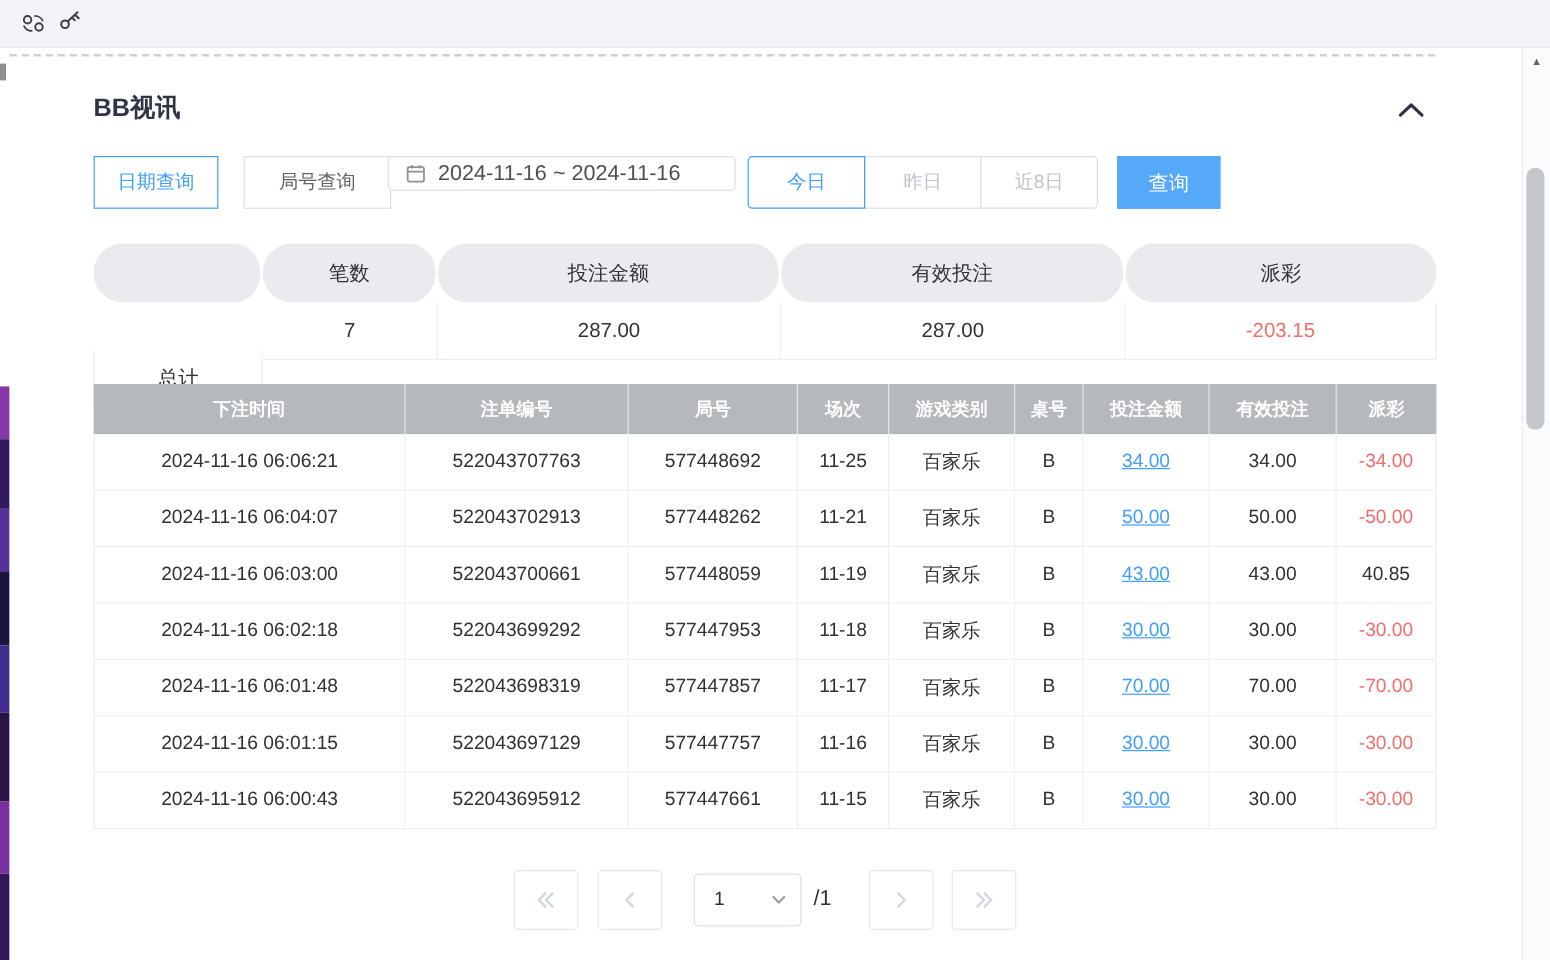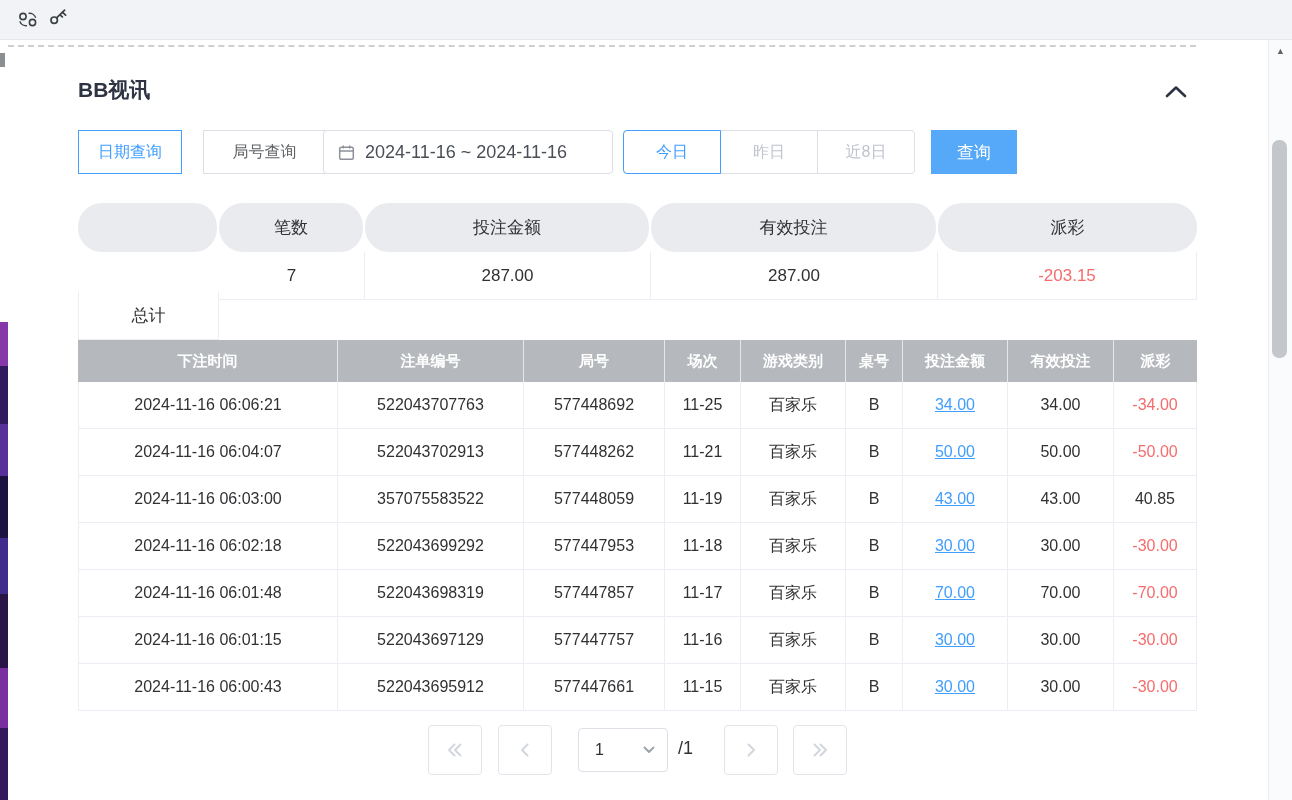--- a/index.html
+++ b/index.html
@@ -33,21 +33,21 @@
     display:flex; align-items:center; justify-content:center; cursor:pointer; background:none; border:none; }
 
   
   .btn { position:absolute; top:130px; height:44px; background:#fff; border:1px solid #dcdfe6;
     border-radius:0; font-size:16px; color:#606266; display:flex; align-items:center; justify-content:center;
     font-family:inherit; cursor:pointer; }
   .btn.active { border-color:#409eff; color:#409eff; }
   .btn-date-query { left:78px; width:104px; }
   .btn-round-query { left:203px; width:123px; }
 
-  .date-input { position:absolute; top:130px; left:323px; width:290px; height:44px;
+  .date-input { position:absolute; top:130px; left:323px; width:290px; height:29px;
     border:1px solid #dcdfe6; border-radius:4px; background:#fff; display:flex; align-items:center;
     padding:4px 14px; cursor:pointer; }
   .date-input .cal { color:#8b909a; display:flex; margin-right:10px; }
   .date-input .dtext { font-size:18px; color:#4a4f57; white-space:nowrap; }
 
   .quick-group { position:absolute; top:130px; left:623px; display:flex; }
   .grp-btn { width:98px; height:44px; background:#fff; border:1px solid #dcdfe6; font-size:16px;
     color:#bfc4cc; display:flex; align-items:center; justify-content:center; font-family:inherit; cursor:pointer; }
   .grp-btn + .grp-btn { margin-left:-1px; }
   .grp-btn:first-child { border-radius:4px 0 0 4px; }
@@ -63,21 +63,21 @@
     font-size:17px; color:#303133; border-right:2px solid #fff;border-radius:24px; }
   .sum-head > div:last-child { border-right:none; }
   .sum-body > div { height:48px; background:#fff; display:flex; align-items:center; justify-content:center;
     font-size:17px; color:#303133; border-bottom:1px solid #ebeef5; border-right:1px solid #ebeef5; }
   .sum-body > div:first-child { border-left:1px solid #ebeef5;margin-top:40px; }
 
   
   .bet-table { position:absolute; top:320px; left:78px; width:1119px; }
   .bet-head, .bet-row { display:grid; grid-template-columns:260px 186px 141px 76px 105px 57px 105px 106px 83px; }
   .bet-head > div { height:42px; background:#b5b8bc; color:#fff; font-weight:700; font-size:15px;
-    display:flex; align-items:center; justify-content:center; border-right:1px solid rgba(255,255,255,.65);margin-top:20px; }
+    display:flex; align-items:center; justify-content:center; border-right:1px solid rgba(255,255,255,.65); }
   .bet-head > div:last-child { border-right:none; }
   .bet-row > div { height:47px; background:#fff; font-size:16px; color:#303133;
     display:flex; align-items:center; justify-content:center;
     border-bottom:1px solid #ebeef5; border-right:1px solid #ebeef5; }
   .bet-row > div:first-child { border-left:1px solid #ebeef5; }
   .bet-link { color:#409eff; text-decoration:underline; cursor:pointer; }
   .payout.neg { color:#f56c6c; }
 
   
   .pg-btn { position:absolute; top:725px; width:54px; height:50px; background:#fff;
@@ -208,21 +208,21 @@
     <div>B</div>
     <div>
         <a class="bet-link">50.00</a>
       </div>
     <div>50.00</div>
     <div class="payout neg">-50.00</div>
   </div>
 
   <div class="bet-row">
     <div>2024-11-16 06:03:00</div>
-    <div>357075583522</div>
+    <div>522043700661</div>
     <div>577448059</div>
     <div>11-19</div>
     <div>百家乐</div>
     <div>B</div>
     <div>
         <a class="bet-link">43.00</a>
       </div>
     <div>43.00</div>
     <div class="payout">40.85</div>
   </div>

